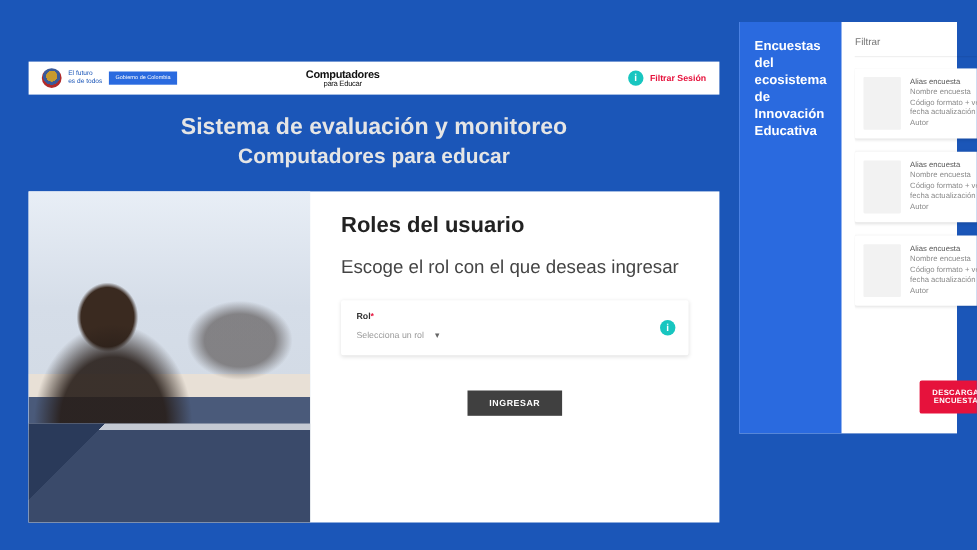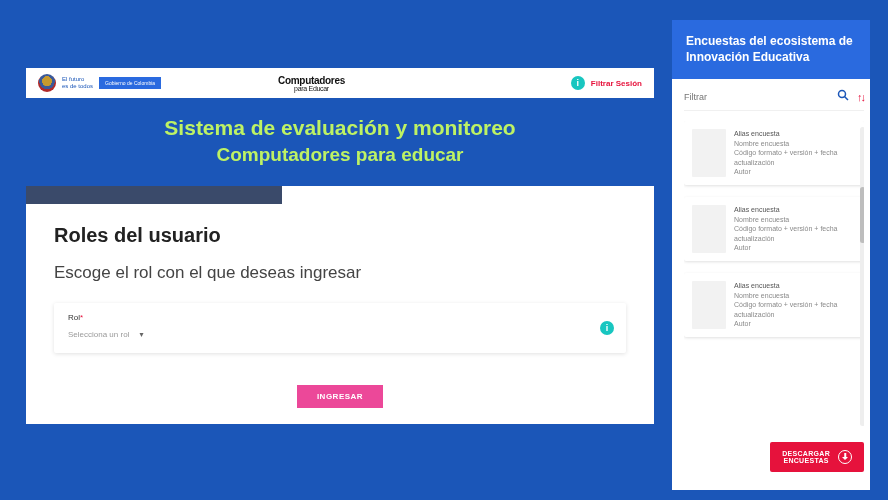--- a/index.html
+++ b/index.html
@@ -8,21 +8,21 @@
     height: 500px;
     background: #1b56b8;
     font-family: Arial, Helvetica, sans-serif;
     position: relative;
     overflow: hidden;
   }
   
   .left-panel {
     position: absolute;
     left: 26px;
-    top: 68px;
+    top: 56px;
     width: 628px;
     border-radius: 16px;
   }
   .header-bar {
     background: #ffffff;
     height: 30px;
     display: flex;
     align-items: center;
     padding: 0 12px;
     gap: 8px;
@@ -51,30 +51,29 @@
   .brand .sub { font-size: 7px; font-weight: 400; display:block; margin-top:-1px;}
   .logout-group { display:flex; align-items:center; gap:6px; margin-left:auto; }
   .info-dot {
     width: 14px; height:14px; border-radius:50%;
     background:#18c6c0; color:#fff; font-size:9px;
     display:flex; align-items:center; justify-content:center;
     font-weight:700;
   }
   .logout { color:#e6123c; font-size:8px; font-weight:600; }
 
-  .page-title { color:#bef264; text-align:center; margin-top:18px; }
+  .page-title { color:#e5e5e5; text-align:center; margin-top:18px; }
   .page-title h1 { font-size:21px; font-weight:700; }
   .page-title h2 { font-size:19px; font-weight:600; margin-top:4px; }
 
   .content-row {
     margin-top:20px;
     display:flex;
     background:#ffffff;
-    height:238px;
-    flex-direction:column;
+    height:301px;
   }
   .photo {
     width: 256px;
     height: 100%;
     position: relative;
     overflow: hidden;
     background: linear-gradient(180deg, #e8eef6 0%, #d5dde8 35%, #cfd7e1 100%);
   }
   .photo::before {
     content:"";
@@ -104,48 +103,48 @@
   .select-card {
     margin-top:20px;
     background:#fff;
     box-shadow: 0 1px 4px rgba(0,0,0,0.12);
     border-radius:2px;
     padding: 10px 14px 14px 14px;
     display:flex; align-items:center;
     position:relative;
   }
   .select-inner { flex:1; }
-  .rol-label { font-size:8px; color:#333; font-weight:400; }
+  .rol-label { font-size:8px; color:#333; font-weight:700; }
   .rol-label .req { color:#e6123c; }
   .rol-value { font-size:8px; color:#9a9a9a; margin-top:8px; display:flex; align-items:center; gap:10px;}
   .chev { font-size:8px; color:#666; }
   .select-card .info-dot { position:absolute; right:12px; top:50%; transform:translateY(-50%);}
   .ingresar-btn {
     align-self:center;
     margin-top:32px;
-    background:#ec4899;
+    background:#404040;
     color:#fff;
     font-size:8px;
     font-weight:700;
     letter-spacing:0.5px;
     padding:7px 20px;
     border:none;
     cursor:pointer;
     text-align:center;
   }
 
   
   .right-panel {
     position:absolute;
     right: 18px;
     top: 20px;
     width: 198px;
-    height: 470px;
+    height: 374px;
     background:#fff;
-    display:flex; flex-direction:column;
+    display:flex; flex-direction:row;
   }
   .rp-header {
     background:#2a6adf;
     color:#fff;
     font-size:12px;
     font-weight:700;
     padding:14px 14px;
     line-height:1.3;
   }
   .rp-body {

